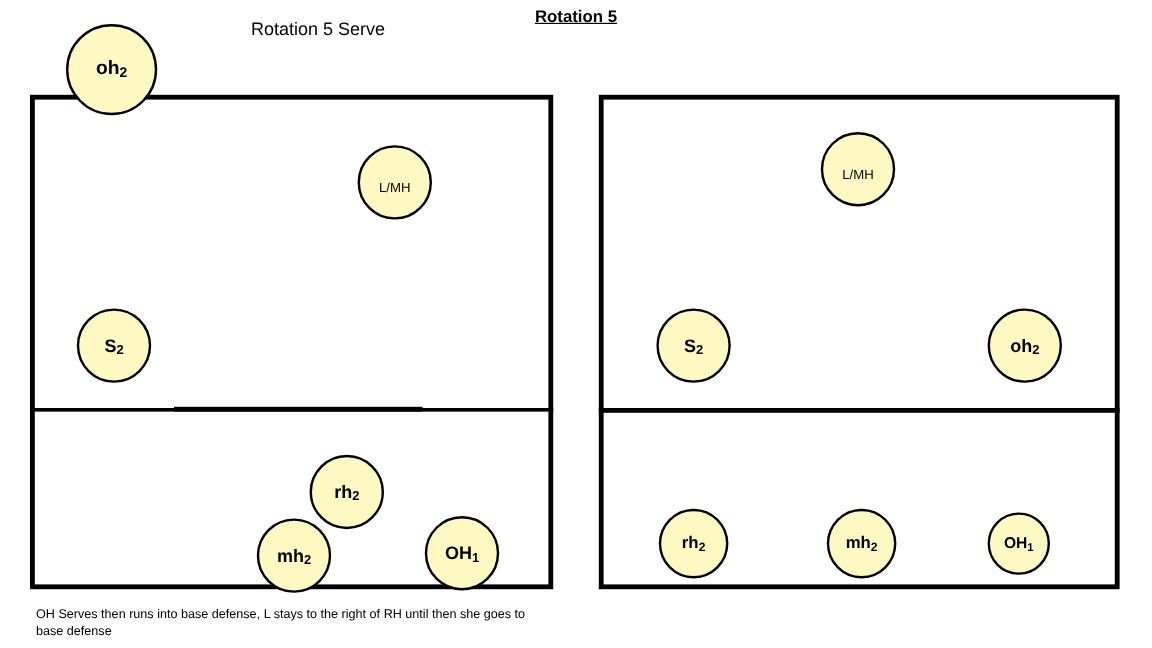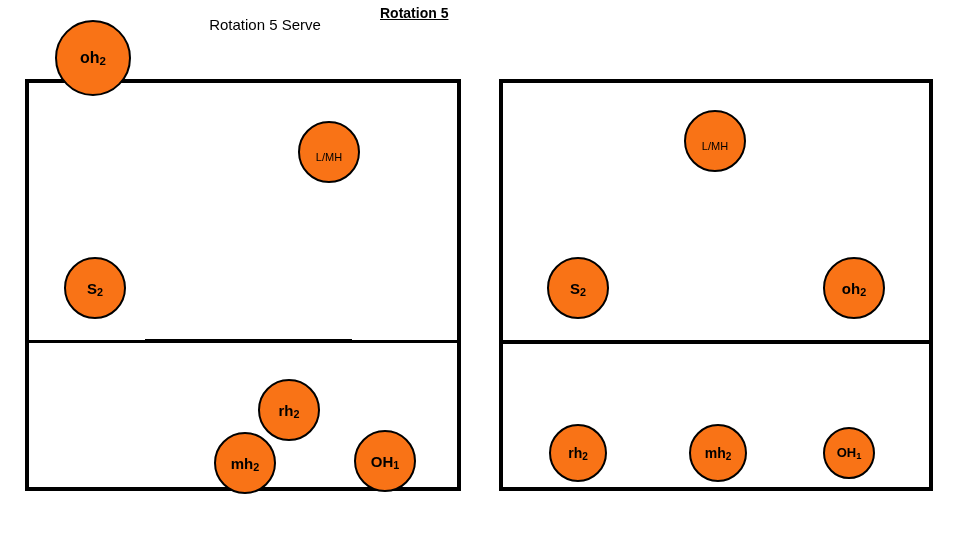--- a/index.html
+++ b/index.html
@@ -16,21 +16,21 @@
     font-family: "Liberation Sans", sans-serif;
     color: #000000;
   }
 
   
   .main-title {
     position: absolute;
     left: 380px;
     top: 5px;
     width: 200px;
-    text-align: left;
+    text-align: center;
     font-size: 14px;
     font-weight: bold;
     text-decoration: underline;
     white-space: nowrap;
   }
   .court-title {
     position: absolute;
     top: 16px;
     font-size: 15px;
     font-weight: normal;
@@ -61,21 +61,21 @@
     left: 145px; top: 339px; width: 207px; height: 4px;
   }
   .attack-line.right { left: 499px; top: 340px; width: 434px; height: 4px; }
 
   
   .player {
     position: absolute;
     box-sizing: border-box;
     border: 2px solid #000000;
     border-radius: 50%;
-    background: #f97316;
+    background: #fef9c3;
     display: flex;
     align-items: center;
     justify-content: center;
     line-height: 1;
     white-space: nowrap;
   }
   .player .lbl {
     display: inline-block;
     line-height: 1;
   }
@@ -151,14 +151,15 @@
         <span class="lbl">rh<span class="sub">2</span></span>
       </div>
       <div class="player p-bold" style="left: 689px; top: 424px; width: 58px; height: 58px; font-size: 14px;">
         <span class="lbl">mh<span class="sub">2</span></span>
       </div>
       <div class="player p-bold" style="left: 823px; top: 427px; width: 52px; height: 52px; font-size: 13px;">
         <span class="lbl">OH<span class="sub">1</span></span>
       </div>
     </div>
 
+  <div class="caption">OH Serves then runs into base defense, L stays to the right of RH until then she goes to base defense</div>
 
 </div>
 
 </body></html>

